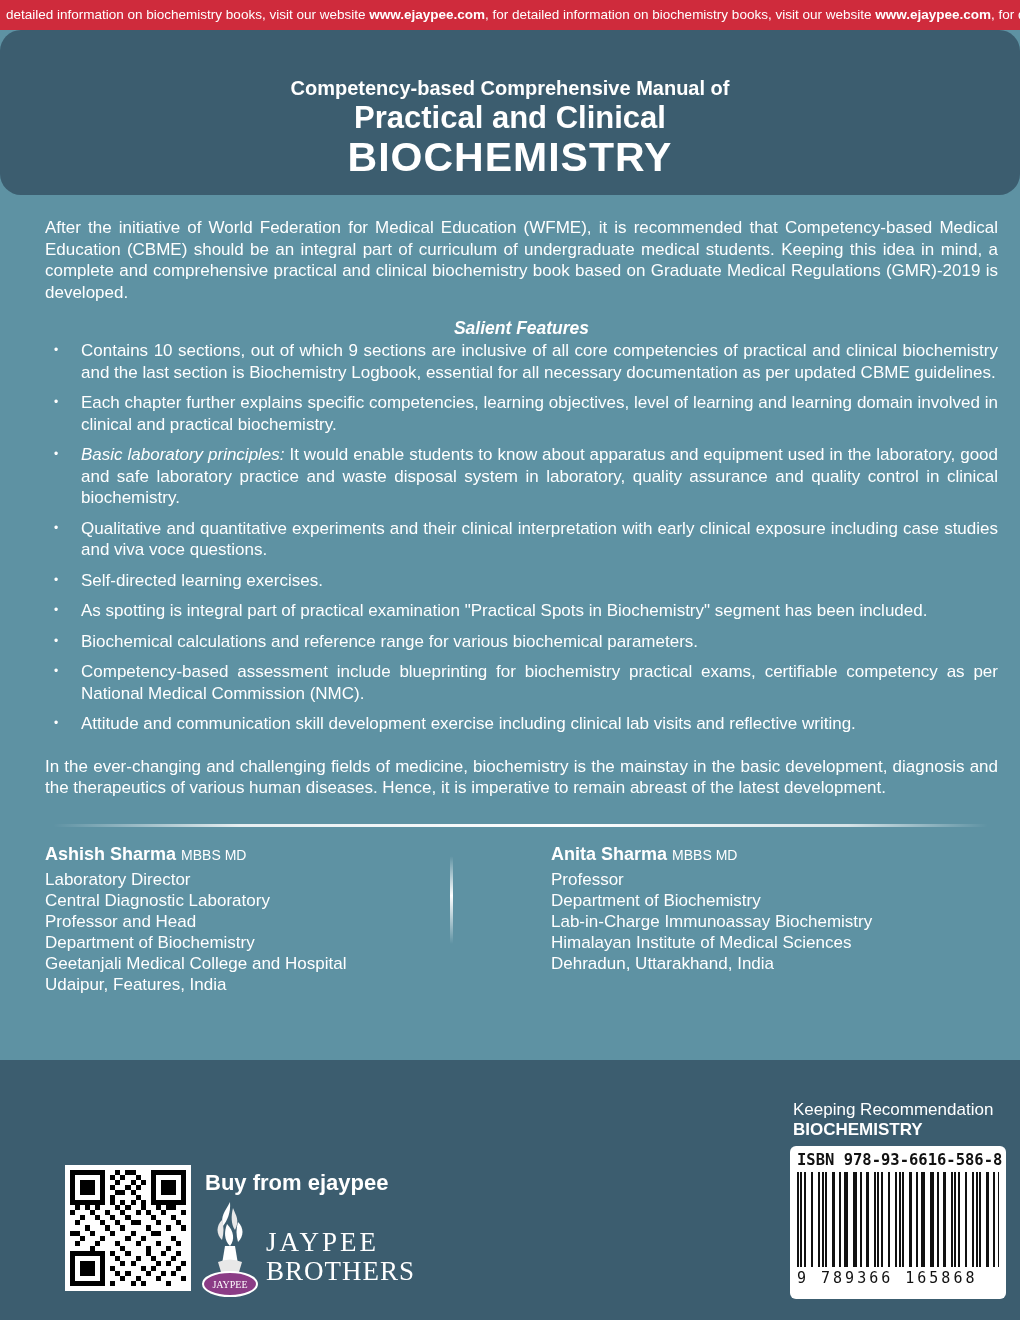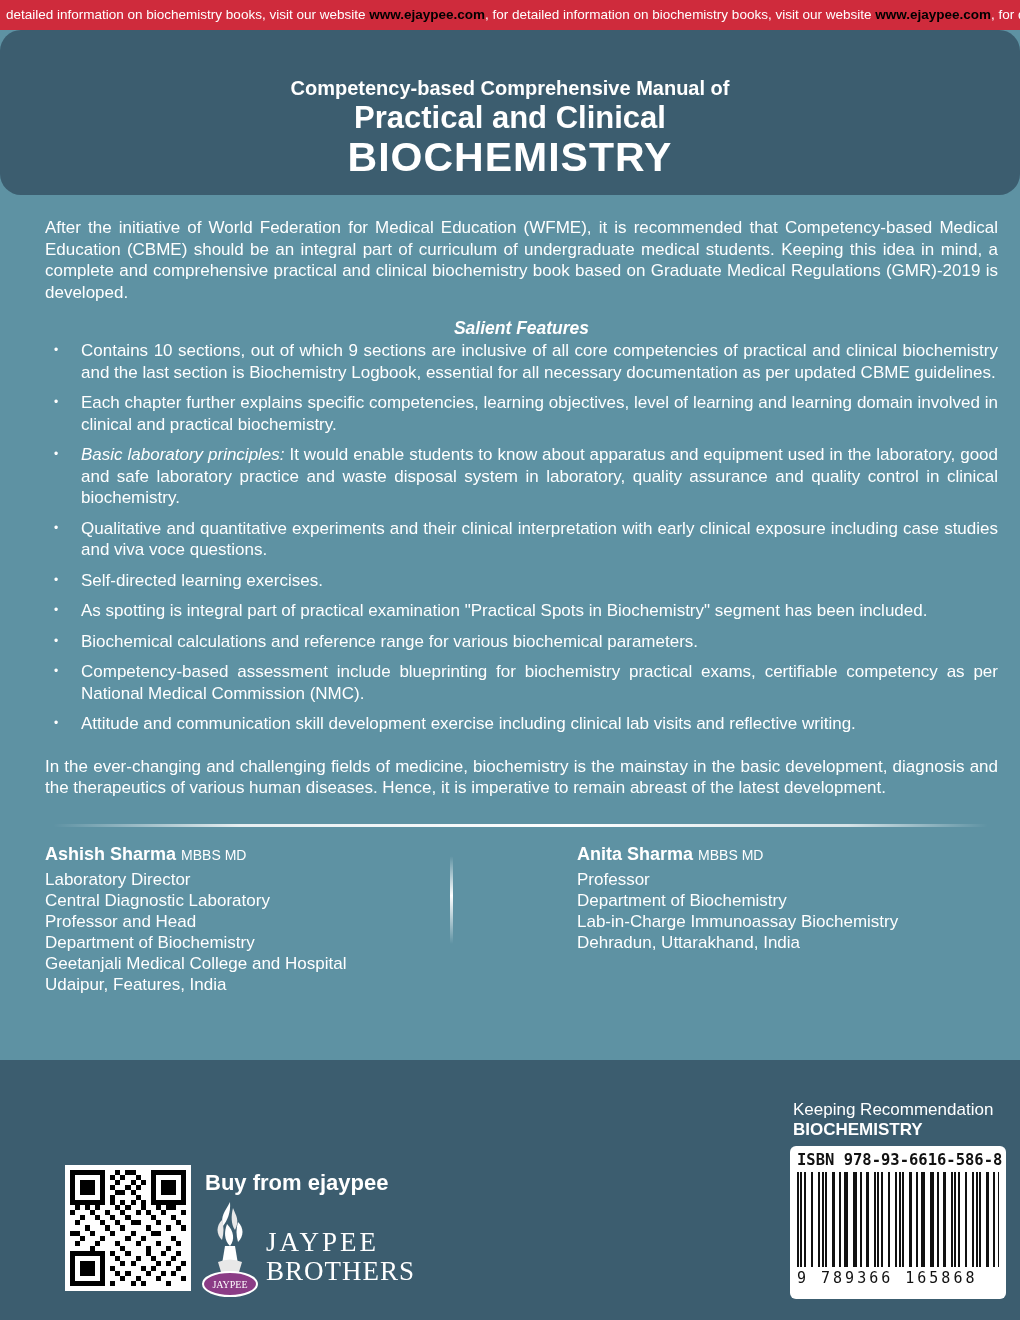--- a/index.html
+++ b/index.html
@@ -2,21 +2,21 @@
 <html><head>
 <meta charset="utf-8">
 <style>
   html,body{margin:0;padding:0;background:#222;}
   .page{position:relative;width:1020px;height:1320px;overflow:hidden;
         font-family:"Liberation Sans",sans-serif;color:#fff;background:#5e92a3;}
 
   
   .banner{height:30px;background:#cf2b3c;color:#fff;font-size:13.5px;line-height:30px;
           white-space:nowrap;overflow:hidden;padding-left:6px;}
-  .banner .lnk{color:#000000;font-weight:700;}
+  .banner .lnk{color:#ffffff;font-weight:700;}
 
   
   .header{height:165px;background:#3c5d6f;text-align:center;border-radius:21px;}
   .tagline{padding-top:46px;font-size:20px;font-weight:700;line-height:24px;}
   .title1{font-size:31px;font-weight:700;line-height:36px;}
   .title2{font-size:41px;font-weight:700;line-height:42px;letter-spacing:1px;}
 
   
   .body{height:865px;background:#5e92a3;padding:22px 22px 0 45px;box-sizing:border-box;
         font-size:17px;}
@@ -33,21 +33,21 @@
 
   .hdivider{height:3px;margin:25px 10px 17px 8px;border-radius:2px;
     background:linear-gradient(90deg,rgba(255,255,255,0),rgba(255,255,255,.85) 20%,
                #fff 55%,rgba(255,255,255,.75) 85%,rgba(255,255,255,0));}
 
   .authors{position:relative;height:160px;margin-left:0;}
   .author{line-height:21px;font-size:17px;}
   .author .aname{font-size:18px;margin-bottom:3px;}
   .author .aname b{font-weight:700;}
   .author .deg{font-size:14px;font-weight:400;}
-  .author.right{position:absolute;left:532px;top:0;}
+  .author.right{position:absolute;left:506px;top:0;}
   .vdivider{position:absolute;left:405px;top:12px;width:3px;height:88px;border-radius:2px;
     background:linear-gradient(180deg,rgba(255,255,255,0),#fff 45%,rgba(255,255,255,0));}
 
   
   .footer{position:absolute;left:0;top:1060px;width:1020px;height:260px;background:#3c5d6f;}
   .qr{position:absolute;left:65px;top:105px;width:126px;height:126px;}
   .buy{position:absolute;left:205px;top:110px;font-size:22px;font-weight:700;}
   .torch{position:absolute;left:200px;top:140px;}
   .wordmark{position:absolute;left:266px;top:168px;font-family:"Liberation Serif",serif;
             line-height:29px;}
@@ -139,20 +139,21 @@
         <div>Department of Biochemistry</div>
         <div>Geetanjali Medical College and Hospital</div>
         <div>Udaipur, Features, India</div>
       </div>
       <div class="vdivider"></div>
       <div class="author right">
         <div class="aname"><b>Anita Sharma</b> <span class="deg">MBBS MD</span></div>
         <div>Professor</div>
         <div>Department of Biochemistry</div>
         <div>Lab-in-Charge Immunoassay Biochemistry</div>
+        <div>Himalayan Institute of Medical Sciences</div>
         <div>Dehradun, Uttarakhand, India</div>
       </div>
     </div>
   </div>
 
   <div class="footer">
 
     <svg class="qr" viewBox="0 0 25 25" shape-rendering="crispEdges">
       <rect width="25" height="25" fill="#fff"></rect>
       <g fill="#000">

